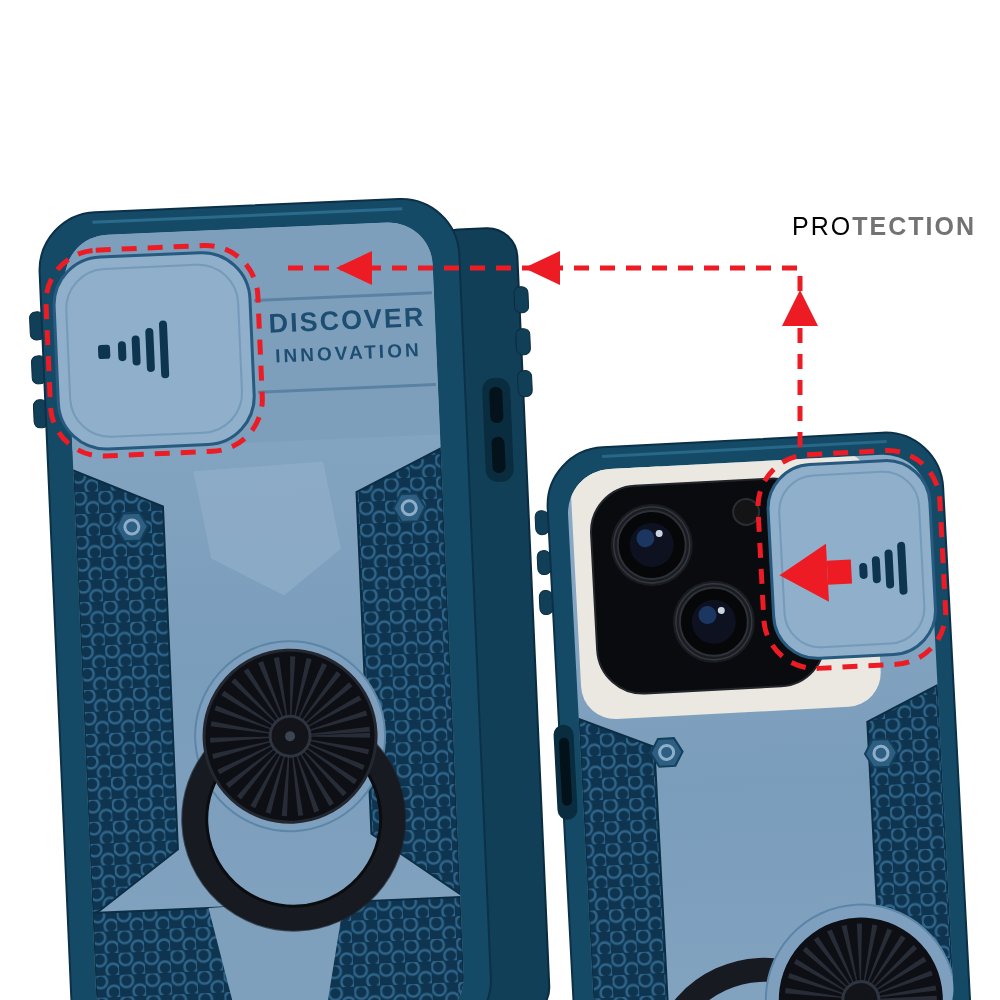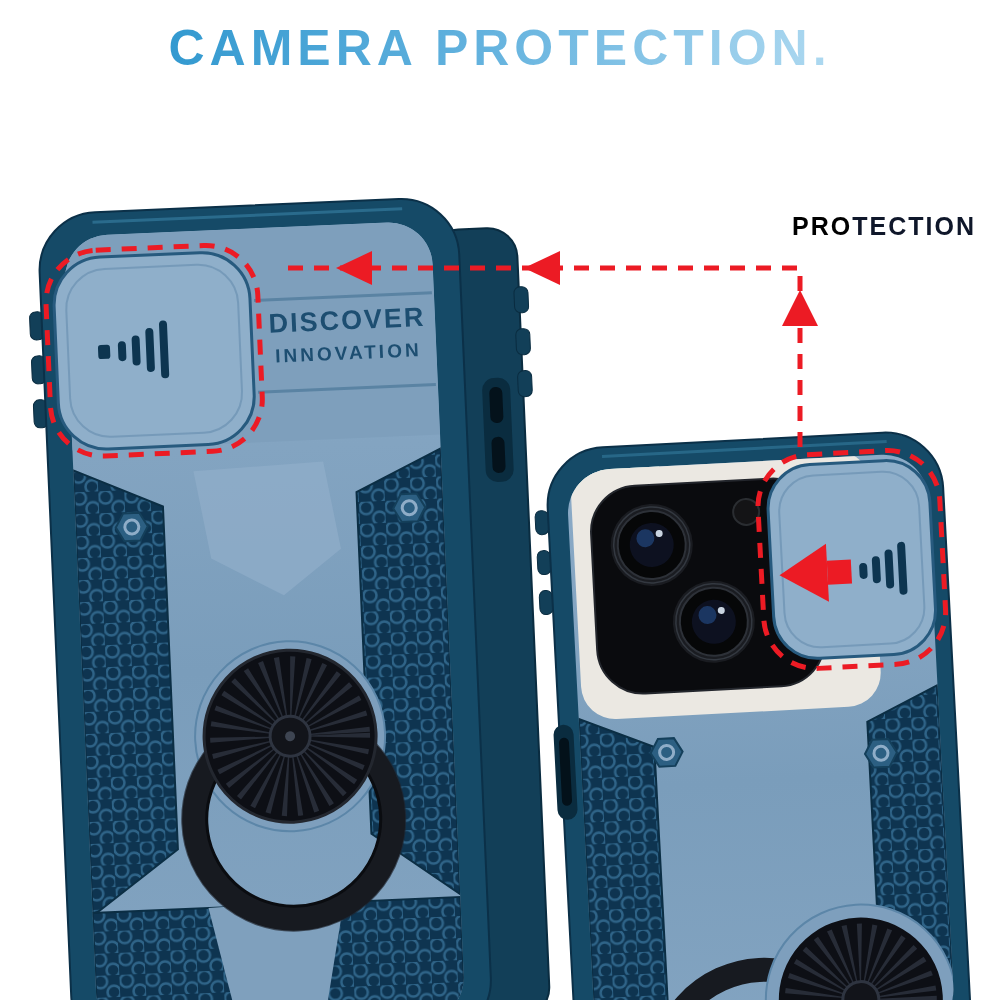--- a/index.html
+++ b/index.html
@@ -10,32 +10,31 @@
   .title-wrap{position:absolute;top:16px;left:0;width:1000px;text-align:center;z-index:5;}
   .title-line{
     margin:0;font-size:50px;font-weight:700;letter-spacing:5px;line-height:1.28;
     background:linear-gradient(94deg,#1f8fca 4%,#63b2de 48%,#cde9f8 98%);
     -webkit-background-clip:text;background-clip:text;color:transparent;-webkit-text-fill-color:transparent;
     white-space:nowrap;
   }
   .protection-label{
     position:absolute;top:212px;right:24px;z-index:5;font-size:25px;letter-spacing:2px;white-space:nowrap;
   }
-  .protection-label .strong{font-weight:700;color:#000000;}
-  .protection-label .rest{font-weight:700;color:#0f172a;}
+  .protection-label .strong{font-weight:400;color:#000000;}
+  .protection-label .rest{font-weight:700;color:#737373;}
   svg.scene{position:absolute;left:0;top:0;display:block;z-index:1;}
   text.brand{font-family:"Liberation Sans",sans-serif;}
 </style>
 </head>
 <body>
 
 <div class="stage">
 
   <div class="title-wrap">
-    <h1 class="title-line">CAMERA PROTECTION.</h1>
   </div>
 
   <div class="protection-label"><span class="strong">PRO</span><span class="rest">TECTION</span></div>
 
   <svg class="scene" width="1000" height="1000" viewBox="0 0 1000 1000">
     <defs>
       <linearGradient id="steelGrad" x1="0" y1="0" x2="0" y2="1">
         <stop offset="0" stop-color="#8cabc7"></stop>
         <stop offset="0.55" stop-color="#7a9dbb"></stop>
         <stop offset="1" stop-color="#83a4c1"></stop>

